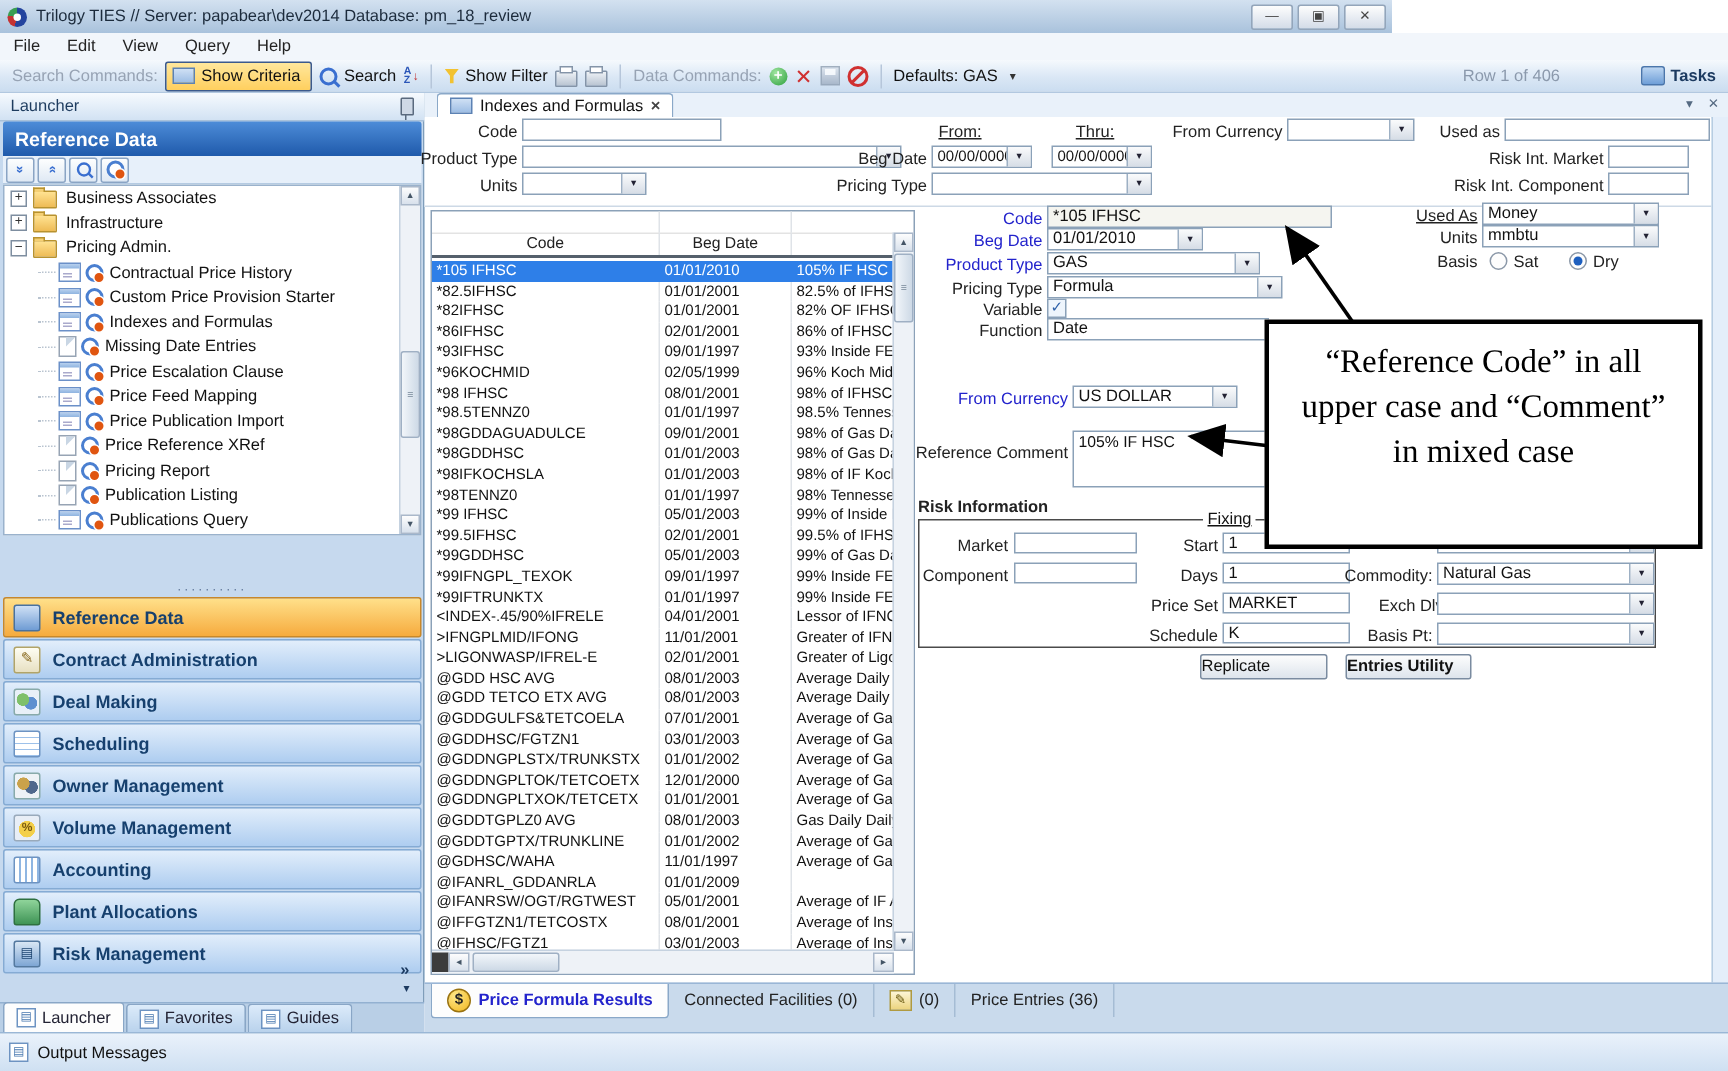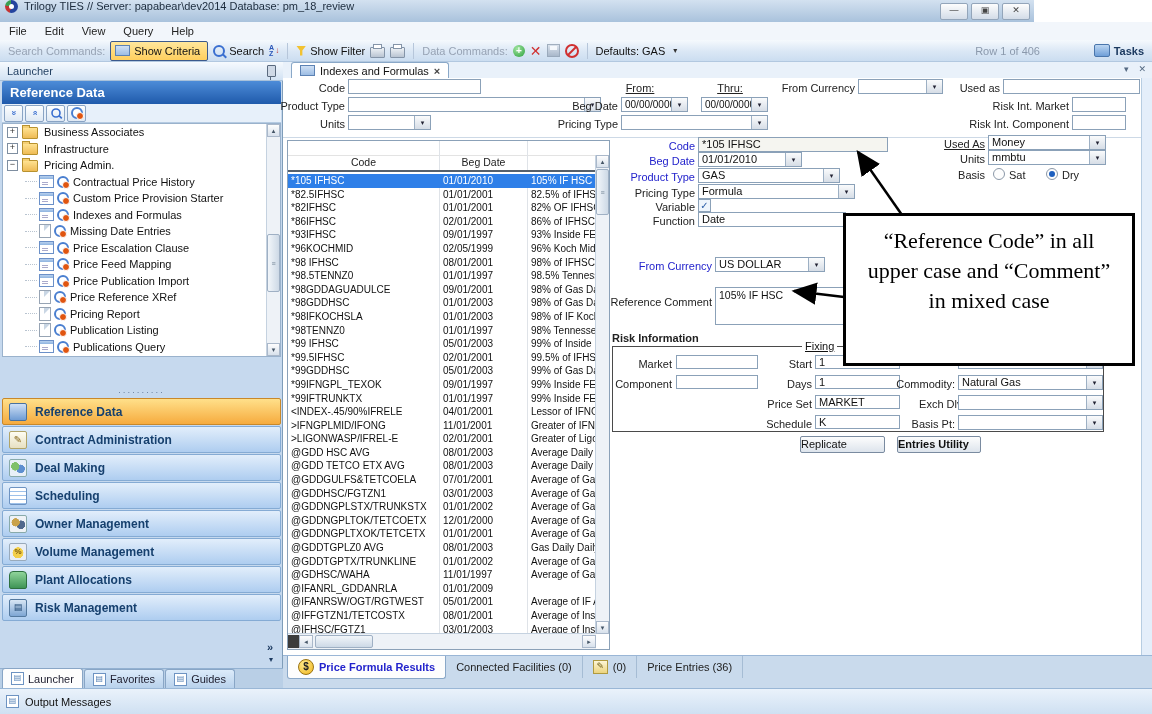--- a/index.html
+++ b/index.html
@@ -1,21 +1,21 @@
 <!DOCTYPE html>
 <html><head>
 <meta charset="utf-8">
 <style>
   html,body{margin:0;padding:0;background:#6b7b8c;}
   #app{position:relative;width:1152px;height:714px;background:#fff;overflow:hidden;
        font-family:"Liberation Sans","DejaVu Sans",sans-serif;font-size:11px;color:#111;}
   .abs{position:absolute;}
   
-  #titlebar{left:0;top:0;width:1034px;height:22px;background:linear-gradient(#d3e1f0,#a9c2dc);
-            border-bottom:1px solid #8aa7c6;display:flex;align-items:flex-start;}
+  #titlebar{left:0;top:0;width:928px;height:22px;background:linear-gradient(#d3e1f0,#a9c2dc);
+            border-bottom:1px solid #8aa7c6;display:flex;align-items:center;}
   .logo{width:13px;height:13px;border-radius:50%;margin:0 6px 0 5px;
         background:conic-gradient(#24449e 0 55%,#c43333 55% 78%,#3a9e52 78% 100%);position:relative;}
   .logo::after{content:"";position:absolute;left:4px;top:4px;width:5px;height:5px;border-radius:50%;background:#fff;}
   #title-text{font-size:11px;color:#1c2b3c;}
   .winbtns{position:absolute;right:4px;top:3px;display:flex;gap:3px;}
   .winbtn{width:26px;height:15px;border:1px solid #93a5ba;border-radius:2px;background:linear-gradient(#fdfdfd,#d3dce8);
           font-size:9px;line-height:13px;text-align:center;color:#444;}
   
   #menubar{left:0;top:22px;width:1152px;height:18px;background:#f2f6fb;border-bottom:1px solid #dce5ef;display:flex;align-items:center;}
   .menu-item{padding:2px 9px;color:#222;}
@@ -424,20 +424,24 @@
         <div class="section" data-active="false" data-icon="owner">
           <span class="chip"></span>
           <span>Owner Management</span>
         </div>
 
         <div class="section" data-active="false" data-icon="volume">
           <span class="chip"></span>
           <span>Volume Management</span>
         </div>
 
+        <div class="section" data-active="false" data-icon="accounting">
+          <span class="chip"></span>
+          <span>Accounting</span>
+        </div>
 
         <div class="section" data-active="false" data-icon="plant">
           <span class="chip"></span>
           <span>Plant Allocations</span>
         </div>
 
         <div class="section" data-active="false" data-icon="risk">
           <span class="chip"></span>
           <span>Risk Management</span>
         </div>

